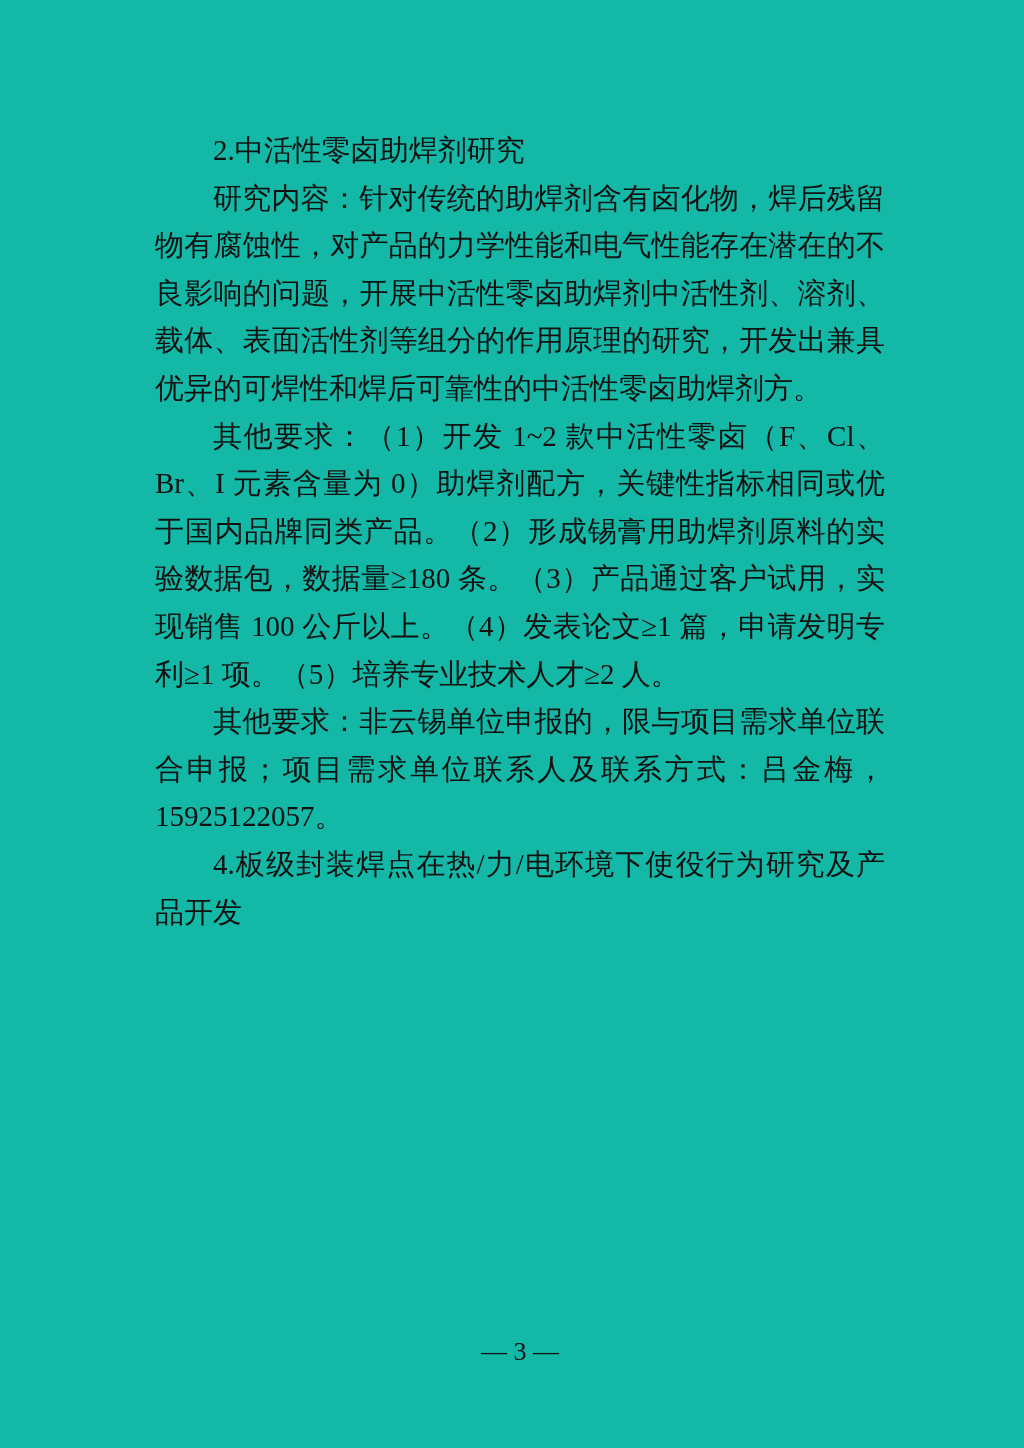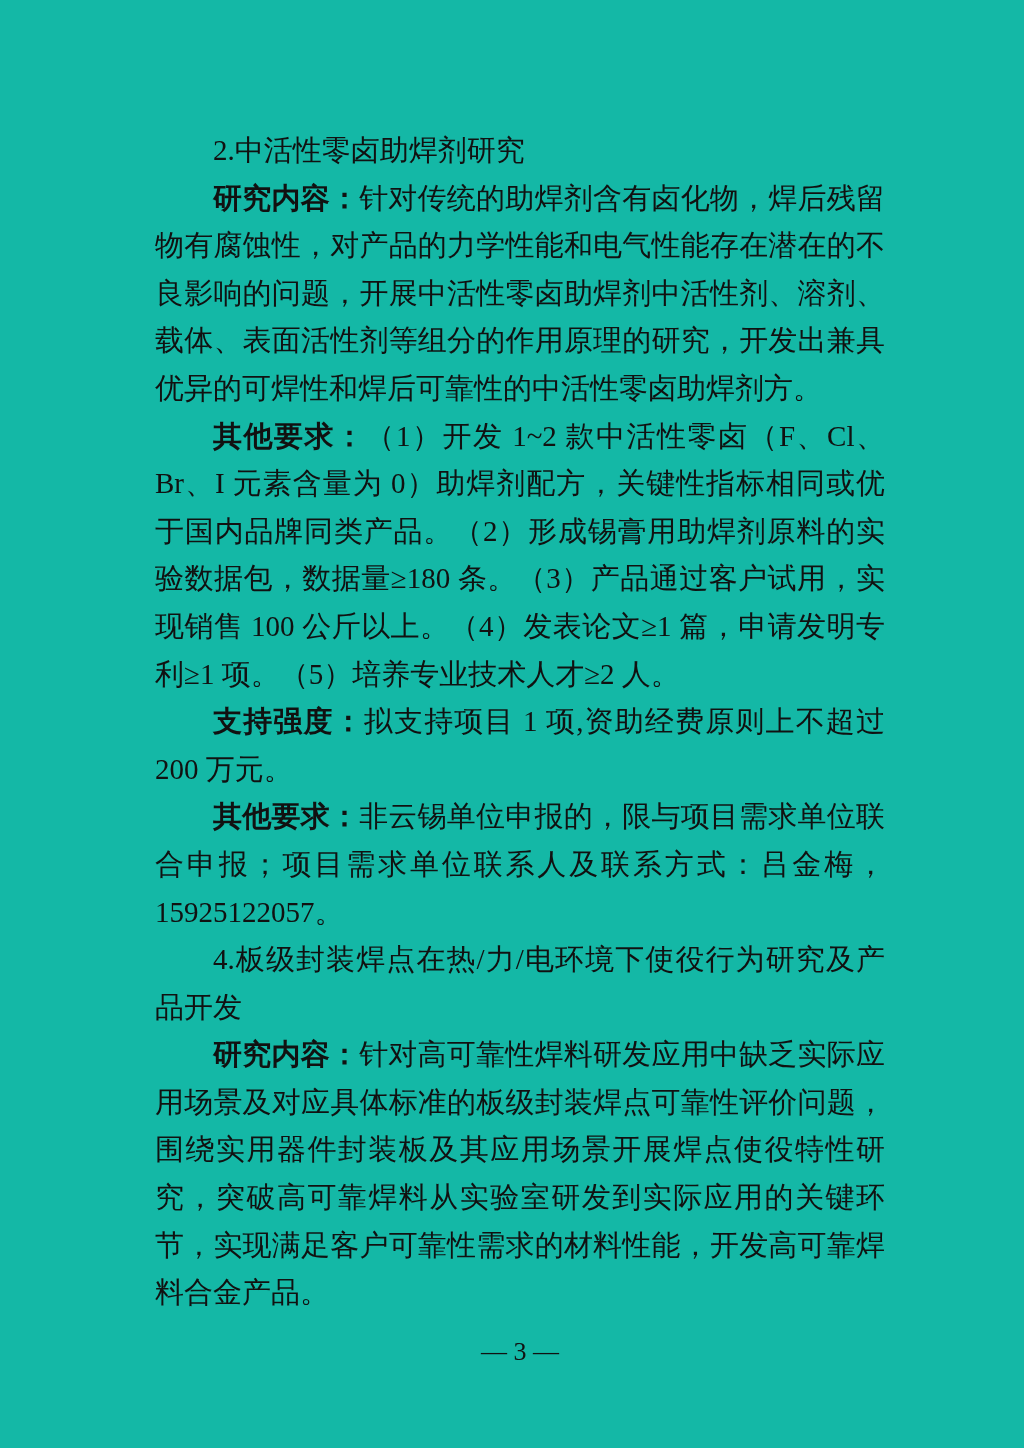--- a/index.html
+++ b/index.html
@@ -35,21 +35,21 @@
     margin: 0;
     padding: 0;
     font-size: 29px;
     text-indent: 2em;
     font-weight: normal;
   }
   .section-heading {
     font-weight: bold;
   }
   .para-label {
-    font-weight: bold;
+    font-weight: normal;
   }
   .page-footer {
     position: absolute;
     top: 1332px;
     left: 155px;
     width: 730px;
     text-align: center;
     font-size: 26px;
     line-height: 40px;
     color: #111111;
@@ -60,24 +60,22 @@
 
 <div class="page">
   <div class="content">
 
     <h2 class="section-heading">2.中活性零卤助焊剂研究</h2>
 
     <p><b class="para-label">研究内容：</b><span>针对传统的助焊剂含有卤化物，焊后残留物有腐蚀性，对产品的力学性能和电气性能存在潜在的不良影响的问题，开展中活性零卤助焊剂中活性剂、溶剂、载体、表面活性剂等组分的作用原理的研究，开发出兼具优异的可焊性和焊后可靠性的中活性零卤助焊剂方。</span></p>
 
     <p><b class="para-label">其他要求：</b><span>（1）开发 1~2 款中活性零卤（F、Cl、Br、I 元素含量为 0）助焊剂配方，关键性指标相同或优于国内品牌同类产品。（2）形成锡膏用助焊剂原料的实验数据包，数据量≥180 条。（3）产品通过客户试用，实现销售 100 公斤以上。（4）发表论文≥1 篇，申请发明专利≥1 项。（5）培养专业技术人才≥2 人。</span></p>
 
-    <p><b class="para-label">支持强度：</b><span>拟支持项目 1 项,资助经费原则上不超过 200 万元。</span></p>
 
     <p><b class="para-label">其他要求：</b><span>非云锡单位申报的，限与项目需求单位联合申报；项目需求单位联系人及联系方式：吕金梅，15925122057。</span></p>
 
     <h2 class="section-heading">4.板级封装焊点在热/力/电环境下使役行为研究及产品开发</h2>
 
-    <p><b class="para-label">研究内容：</b><span>针对高可靠性焊料研发应用中缺乏实际应用场景及对应具体标准的板级封装焊点可靠性评价问题，围绕实用器件封装板及其应用场景开展焊点使役特性研究，突破高可靠焊料从实验室研发到实际应用的关键环节，实现满足客户可靠性需求的材料性能，开发高可靠焊料合金产品。</span></p>
 
   </div>
 
   <div class="page-footer">— 3 —</div>
 </div>
 
 </body></html>

